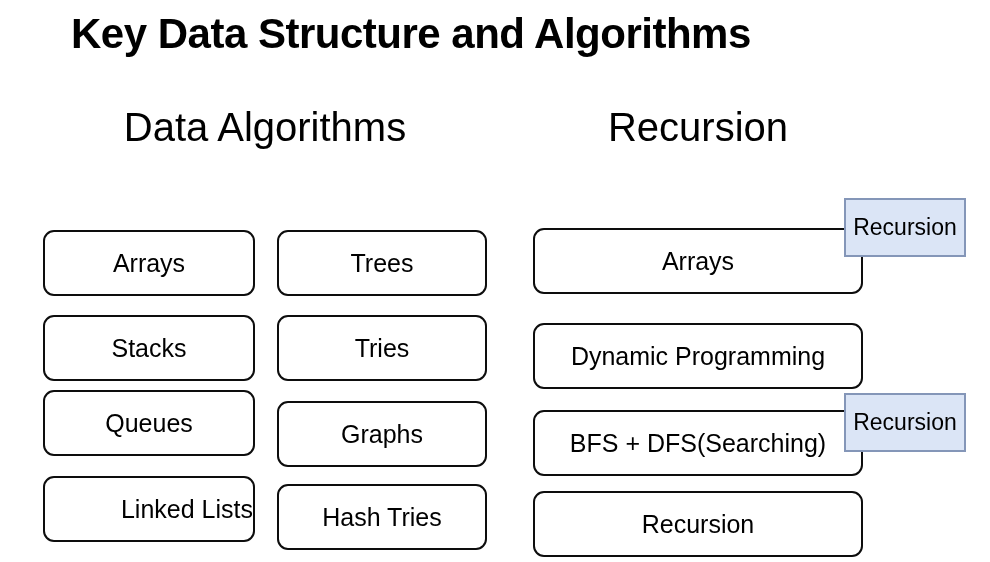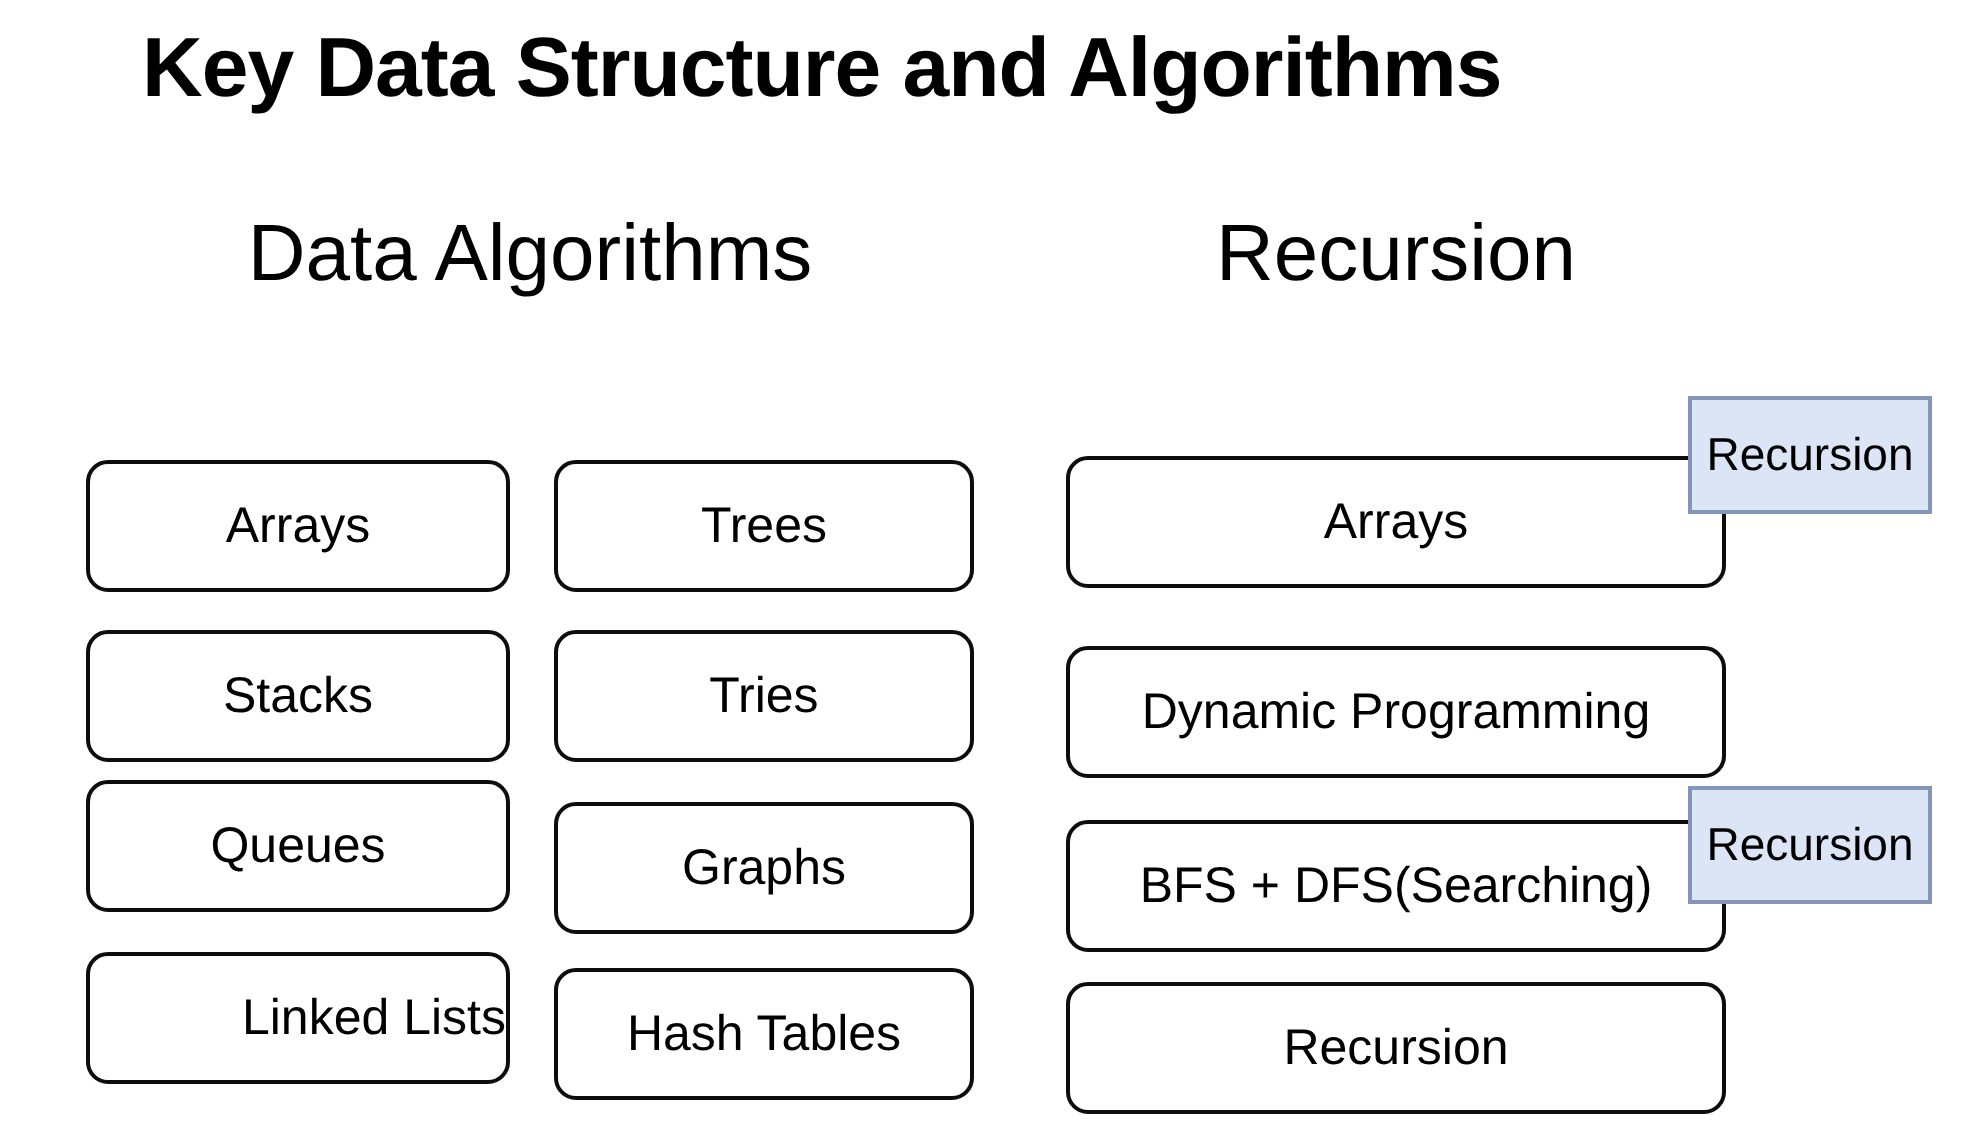--- a/index.html
+++ b/index.html
@@ -111,21 +111,21 @@
   <div class="node colB" id="box-trees">
     <span>Trees</span>
   </div>
   <div class="node colB" id="box-tries">
     <span>Tries</span>
   </div>
   <div class="node colB" id="box-graphs">
     <span>Graphs</span>
   </div>
   <div class="node colB" id="box-hash-tables">
-    <span>Hash Tables</span>
+    <span>Hash Tries</span>
   </div>
 
   <div class="node colC" id="box-sorting">
     <span>Arrays</span>
   </div>
   <div class="node colC" id="box-dynamic">
     <span>Dynamic Programming</span>
   </div>
   <div class="node colC" id="box-bfs-dfs">
     <span>BFS + DFS(Searching)</span>

